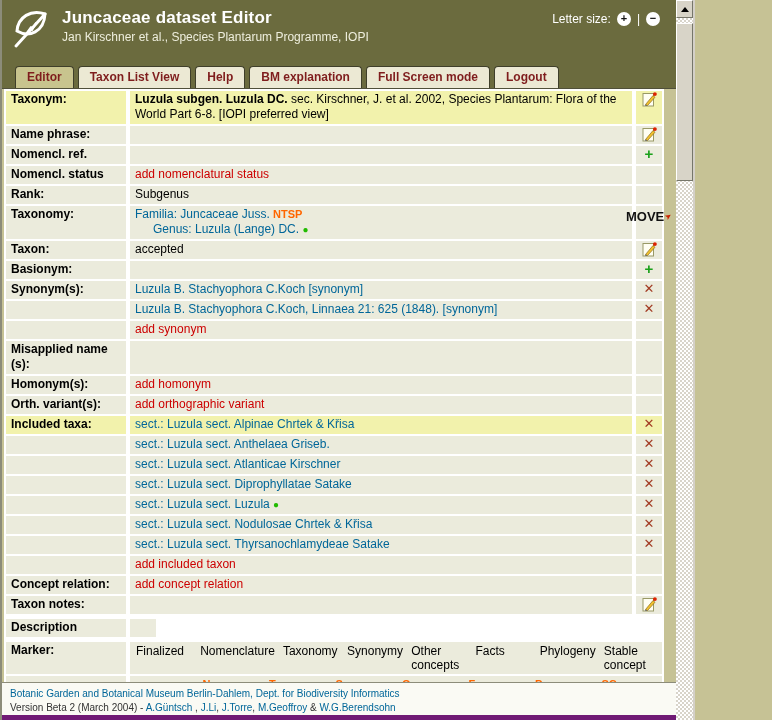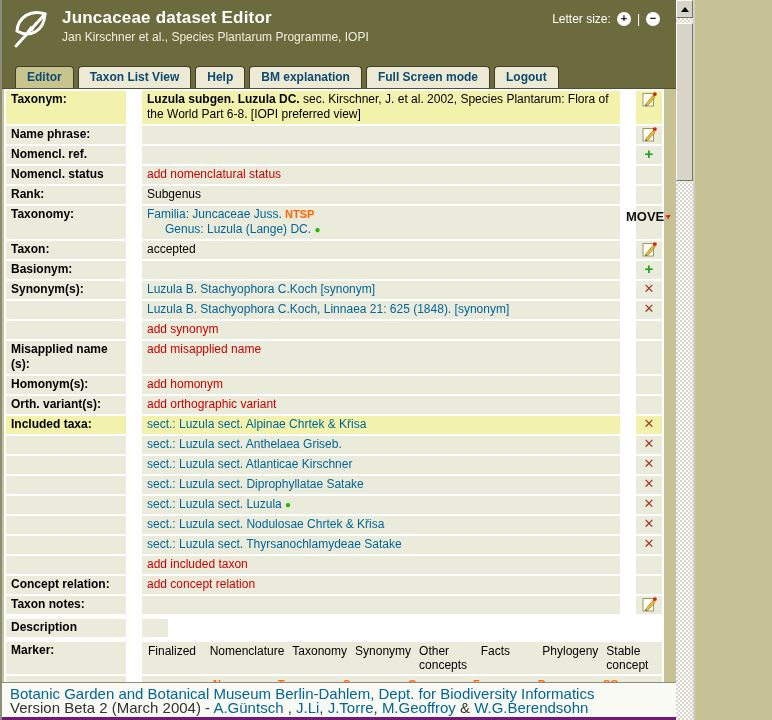--- a/index.html
+++ b/index.html
@@ -32,29 +32,29 @@
   .app-title{font-size:17px;font-weight:bold;letter-spacing:.2px;}
   .app-subtitle{font-size:12px;color:#eeeedd;margin-top:2px;}
   .lettersize{display:flex;gap:6px;margin:4px 6px 0 0;font-size:12px;color:#fff;white-space:nowrap;}
   .circle-btn{width:14px;height:14px;border-radius:50%;background:#fff;color:#111;font-weight:bold;font-size:11px;line-height:13px;text-align:center;cursor:pointer;}
   .ls-sep{color:#fff;}
 
   
   .tabstrip{background:var(--olive);height:30px;display:flex;align-items:flex-end;padding-left:13px;gap:4px;flex:none;}
   .tab{
     background:var(--tabface);border:1px solid #3f3f2a;border-bottom:none;
-    border-radius:4px 4px 0 0;padding:3px 11px 4px 11px;font-weight:bold;color:#0c4a6e;
+    border-radius:4px 4px 0 0;padding:3px 11px 4px 11px;font-weight:bold;color:#7f1d1d;
     cursor:pointer;white-space:nowrap;
   }
   .tab.active{background:var(--tabactive);}
 
   
   .content-bg{flex:1;background:var(--khaki);border-top:1px solid #50503a;overflow:hidden;}
   .panel{background:#fff;margin:0 12px 0 2px;padding:2px;}
-  .row{display:flex;gap:16px;margin-bottom:2px;background:#fff;}
+  .row{display:flex;gap:4px;margin-bottom:2px;background:#fff;}
   .row.gap-before{margin-top:5px;}
   .cell{background:var(--cell);line-height:15px;}
   .row.hl .cell{background:var(--hl);}
   .lbl{width:120px;flex:none;font-weight:bold;padding:1px 3px 2px 5px;}
   .val{flex:1;padding:1px 3px 2px 5px;}
   .icn{width:26px;flex:none;display:flex;justify-content:center;align-items:flex-start;padding-top:1px;overflow:visible;}
   .line{min-height:15px;}
   .line.indent{padding-left:18px;}
 
   .t-bold{font-weight:bold;}
@@ -70,21 +70,21 @@
   .move-txt{font-size:13px;font-weight:bold;color:#111;}
   .move-arrow{color:#cc2200;font-size:8px;display:inline-block;transform:rotate(-35deg);margin-left:1px;}
 
   
   .mgrid{display:grid;grid-template-columns:repeat(8,1fr);flex:1;background:var(--cell);}
   .mhead{padding:2px 2px 2px 6px;line-height:14px;}
   .mletter{padding:1px 2px 1px 6px;font-weight:bold;color:var(--orange);font-size:11px;}
   .mletter .g{color:var(--green);font-size:10px;}
 
   
-  .footer{flex:none;background:#fafaf4;border-top:1px solid #8c8c7a;border-bottom:3px solid #701a75;padding:4px 2px 4px 8px;font-size:15px;line-height:14px;height:38px;}
+  .footer{flex:none;background:#fafaf4;border-top:1px solid #8c8c7a;border-bottom:5px solid #701a75;padding:4px 2px 4px 8px;font-size:10px;line-height:14px;height:38px;}
   .footer .f-link{color:var(--link);cursor:pointer;}
   .footer .f-plain{color:#333;}
 
   
   .scroll-col{width:19px;flex:none;display:flex;}
   .scrollbar{width:17px;height:720px;
     background-image:conic-gradient(#fff 25%,#d8d4ca 25% 50%,#fff 50% 75%,#d8d4ca 75%);
     background-size:4px 4px;display:flex;flex-direction:column;}
   .sb-btn{height:18px;background:var(--sbface);border:1px solid;border-color:#fff #76766a #76766a #fff;display:flex;align-items:center;justify-content:center;cursor:pointer;flex:none;}
   .arrow-up{width:0;height:0;border:4px solid transparent;border-bottom:5px solid #000;margin-top:-4px;}
@@ -244,21 +244,20 @@
           <div class="row">
             <div class="cell lbl"></div>
             <div class="cell val">
               <div class="line"><span class="t-add">add synonym</span></div>
             </div>
             <div class="cell icn"></div>
           </div>
           <div class="row">
             <div class="cell lbl">Misapplied name (s):</div>
             <div class="cell val">
-              <div class="line"><span class="t-add">add misapplied name</span></div>
               <div class="line"></div>
             </div>
             <div class="cell icn"></div>
           </div>
           <div class="row">
             <div class="cell lbl">Homonym(s):</div>
             <div class="cell val">
               <div class="line"><span class="t-add">add homonym</span></div>
             </div>
             <div class="cell icn"></div>

